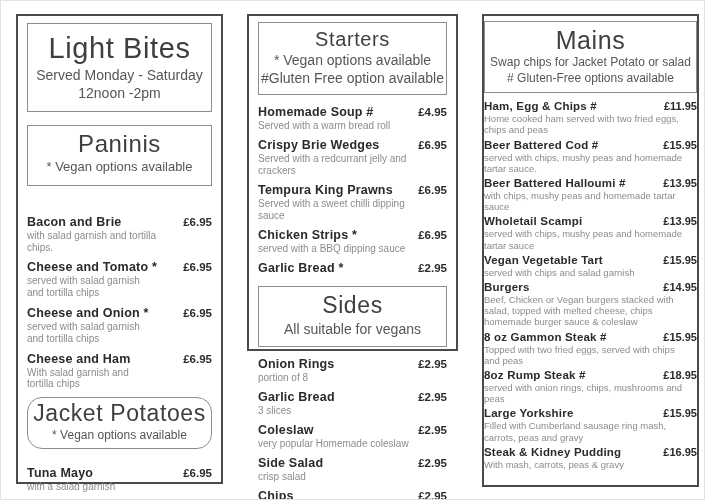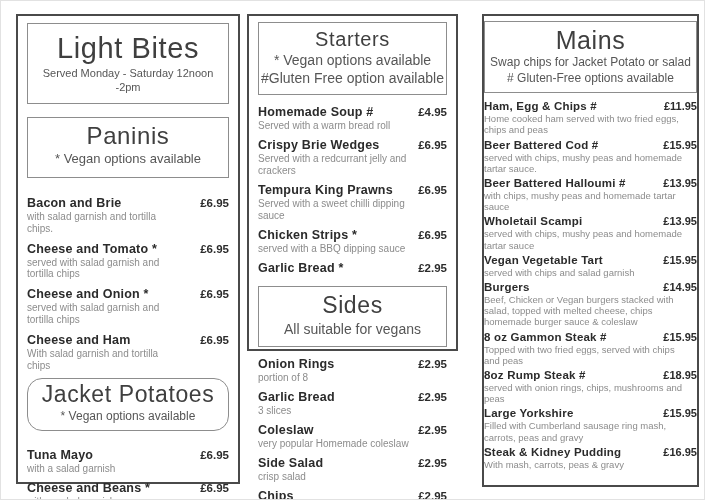--- a/index.html
+++ b/index.html
@@ -5,42 +5,42 @@
   html,body{margin:0;padding:0;}
   body{font-family:"Liberation Sans",sans-serif;background:#f2f2f2;}
   .page{
     width:705px;height:500px;background:#ffffff;position:relative;
     border:1px solid #e2e2e2;box-sizing:border-box;overflow:hidden;
   }
   .column{
     position:absolute;box-sizing:border-box;background:#fff;
     border:2px solid #4a4a4a;
   }
-  [data-col="light-bites"]{left:15px;top:13px;width:224px;height:470px;padding:7px 9px;}
+  [data-col="light-bites"]{left:15px;top:13px;width:207px;height:470px;padding:7px 9px;}
   [data-col="starters"]{left:246px;top:13px;width:211px;height:337px;padding:6px 9px;}
   [data-col="mains"]{left:481px;top:13px;width:217px;height:473px;padding:5px 0;}
 
   .sec-header{
     border:1px solid #8d8d8d;text-align:center;
     padding:3px 2px 6px;margin:0 0 8px 0;background:#fff;
   }
   .sec-title{color:#3f3f3f;letter-spacing:.6px;line-height:1.2;font-weight:400;}
   .sec-subtitle{color:#565656;line-height:1.3;}
 
   .item{margin-bottom:6px;}
   .item-line{display:flex;justify-content:space-between;align-items:baseline;}
   .item-name{font-weight:bold;color:#2b2b2b;letter-spacing:.2px;}
   .item-price{font-weight:bold;color:#2b2b2b;margin-left:6px;white-space:nowrap;font-size:11.5px;}
   .item-desc{color:#8c8c8c;margin-top:1px;}
 
   
   [data-section="light-bites"] .sec-header{padding:7px 2px 9px;margin-bottom:13px;}
   [data-section="light-bites"] .sec-title{font-size:29px;}
-  [data-section="light-bites"] .sec-subtitle{font-size:11px;}
-  [data-section="paninis"] .sec-header{padding:4px 12px 9px;margin-bottom:18px;}
+  [data-section="light-bites"] .sec-subtitle{font-size:14px;}
+  [data-section="paninis"] .sec-header{padding:4px 12px 9px;margin-bottom:29px;}
   [data-section="paninis"] .sec-title{font-size:24px;}
   [data-section="paninis"] .sec-subtitle{font-size:13px;}
   [data-section="jacket-potatoes"] .sec-header{padding:2px 2px 5px;border-radius:15px;}
   [data-section="jacket-potatoes"] .sec-title{font-size:23px;}
   [data-section="jacket-potatoes"] .sec-subtitle{font-size:12px;}
   [data-section="jacket-potatoes"] .items{margin-top:17px;}
   [data-section="starters"] .sec-header{margin-bottom:10px;padding:4px 2px 7px;}
   [data-section="starters"] .sec-title{font-size:20px;}
   [data-section="starters"] .sec-subtitle{font-size:14px;}
   [data-section="sides"]{display:block;margin-top:11px;}

